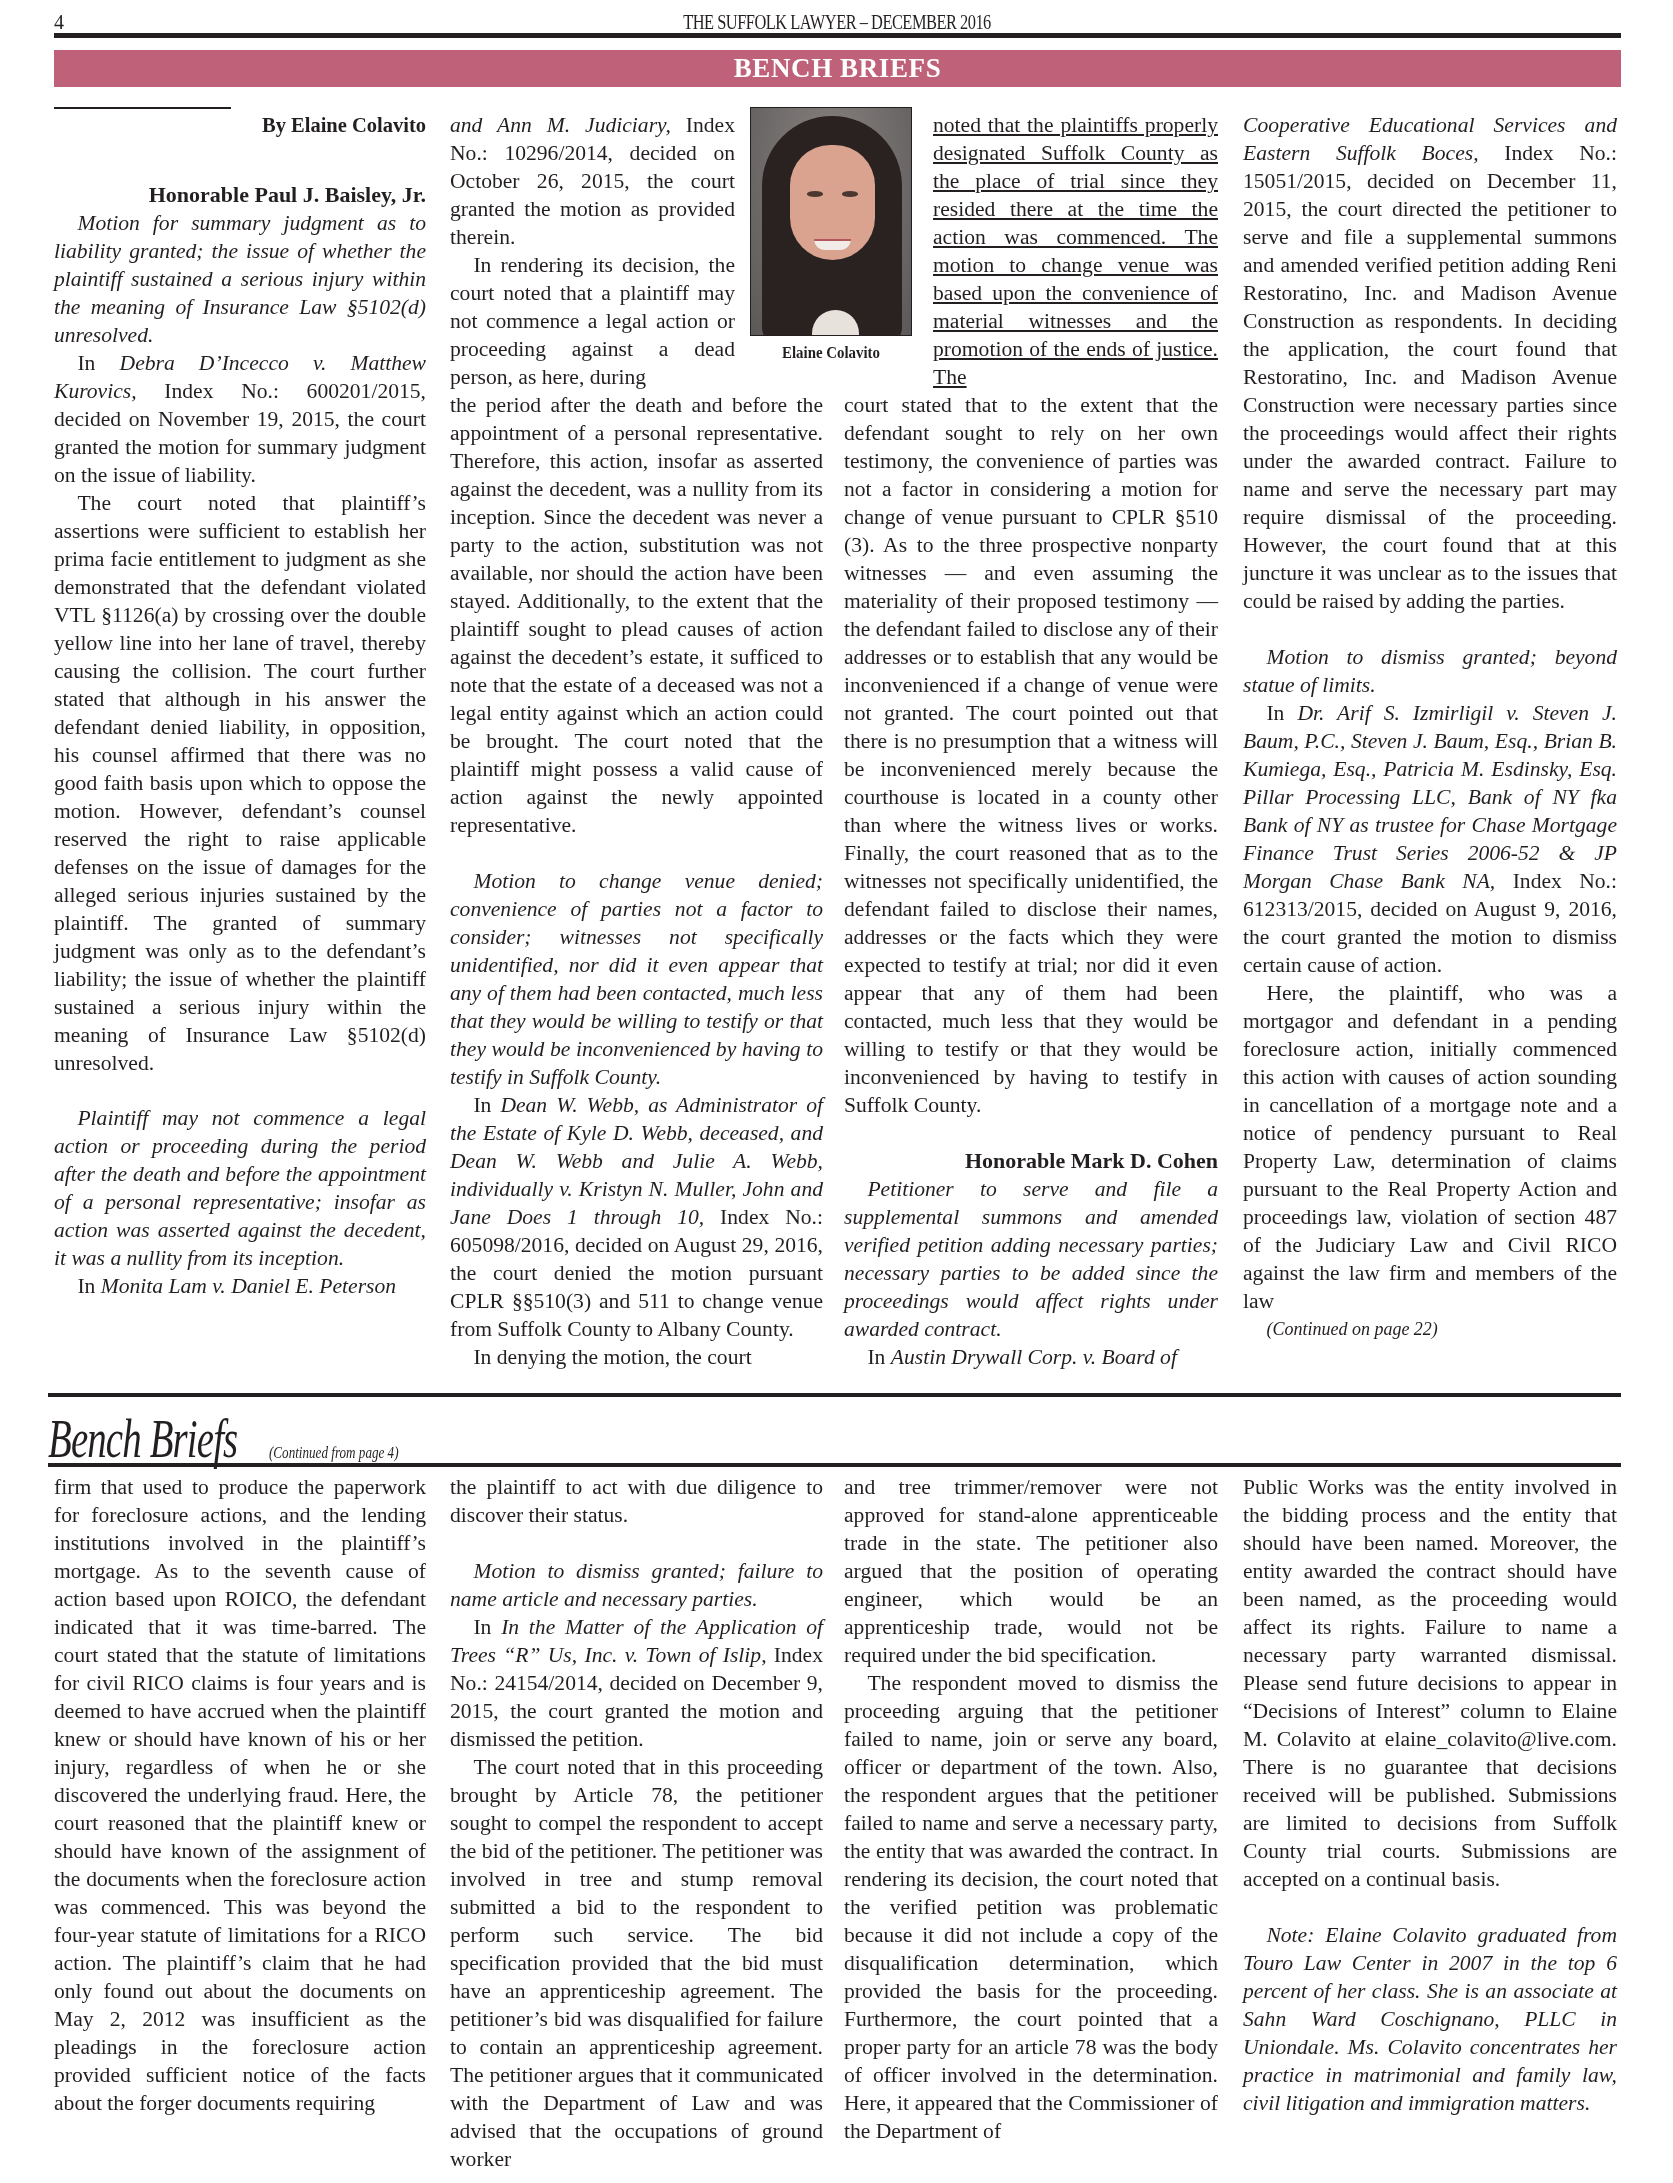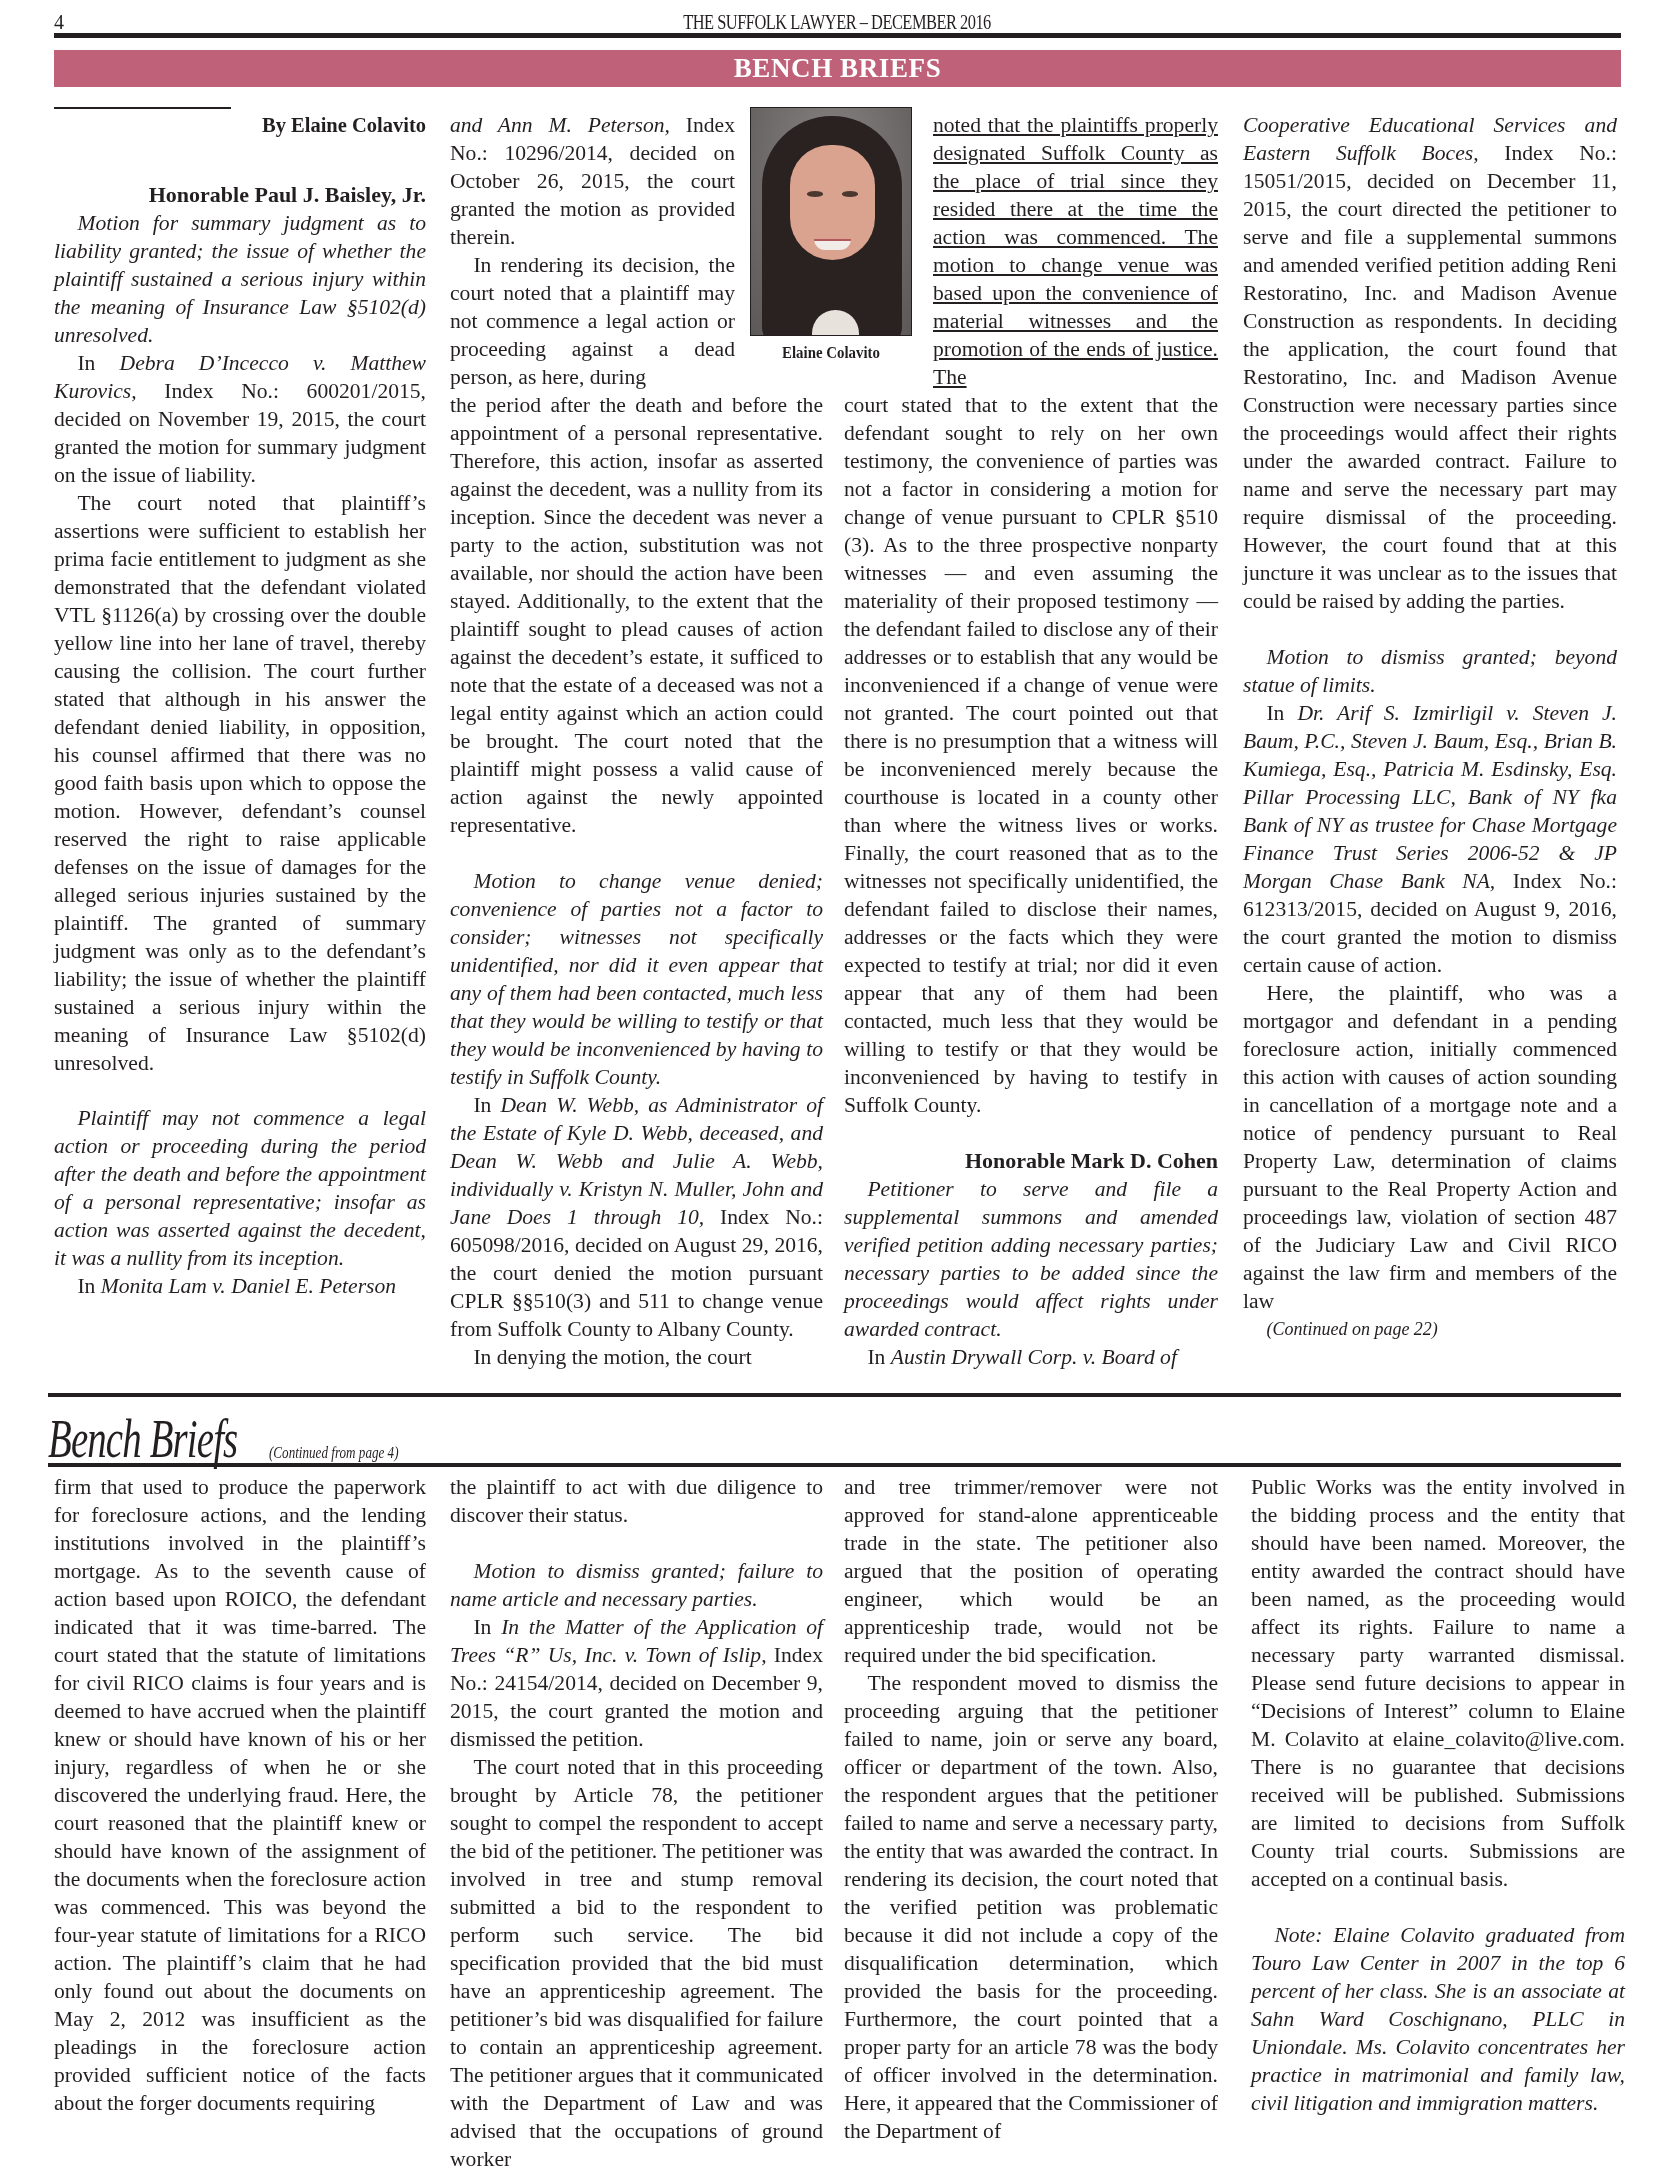--- a/index.html
+++ b/index.html
@@ -67,21 +67,21 @@
     position: absolute; left: 48px; top: 1413px; height: 53px;
     font-family: "Liberation Serif", serif;
   }
   .cont-head .big { font-style: italic; font-size: 54px; line-height: 53px; letter-spacing: -1.2px; display: inline-block; transform: scaleX(0.72); transform-origin: left center; }
   .cont-head .small { font-style: italic; font-size: 16.4px; position: absolute; left: 221px; top: 30px; white-space: nowrap; transform: scaleX(0.8); transform-origin: left center; }
   .rule-mid2 { position: absolute; left: 48px; top: 1463px; width: 1573px; height: 3.5px; background: #231f20; }
 
   .b1 { left: 54px; top: 1473px; width: 372px; }
   .b2 { left: 450px; top: 1473px; width: 373px; }
   .b3 { left: 844px; top: 1473px; width: 374px; }
-  .b4 { left: 1243px; top: 1473px; width: 374px; margin-left: 8px; }
+  .b4 { left: 1243px; top: 1473px; width: 374px; }
   .bcol { font-size: 21.6px; line-height: 28px; }
 </style>
 </head>
 <body>
 
 <div class="runhead">
   <span class="pg">4</span>
   <div class="title">THE SUFFOLK LAWYER – DECEMBER 2016</div>
 </div>
 <div class="rule-top"></div>
@@ -96,21 +96,21 @@
   <p class="it">Motion for summary judgment as to liability granted; the issue of whether the plaintiff sustained a serious injury within the meaning of Insurance Law §5102(d) unresolved.</p>
   <p><span>In </span><span class="it">Debra D’Incecco v. Matthew Kurovics,</span><span> Index No.: 600201/2015, decided on November 19, 2015, the court granted the motion for summary judgment on the issue of liability.</span></p>
   <p>The court noted that plaintiff’s assertions were sufficient to establish her prima facie entitlement to judgment as she demonstrated that the defendant violated VTL §1126(a) by crossing over the double yellow line into her lane of travel, thereby causing the collision. The court further stated that although in his answer the defendant denied liability, in opposition, his counsel affirmed that there was no good faith basis upon which to oppose the motion.  However, defendant’s counsel reserved the right to raise applicable defenses on the issue of damages for the alleged serious injuries sustained by the plaintiff. The granted of summary judgment was only as to the defendant’s liability; the issue of whether the plaintiff sustained a serious injury within the meaning of Insurance Law §5102(d) unresolved.</p>
   <div class="gap"></div>
   <p class="it">Plaintiff may not commence a legal action or proceeding during the period after the death and before the appointment of a personal representative; insofar as action was asserted against the decedent, it was a nullity from its inception.</p>
   <p><span>In </span><span class="it">Monita Lam v. Daniel E. Peterson</span></p>
 </div>
 
 <div class="col c2">
   <div class="float-left">
-    <p class="noind"><span class="it">and Ann M. Peterson,</span><span> Index No.: 10296/2014, decided on October 26, 2015, the court granted the motion as provided therein.</span></p>
+    <p class="noind"><span class="it">and Ann M. Judiciary,</span><span> Index No.: 10296/2014, decided on October 26, 2015, the court granted the motion as provided therein.</span></p>
     <p>In rendering its decision, the court noted that a plaintiff may not commence a legal action or proceeding against a dead person, as here, during</p>
   </div>
   <div style="clear:both"></div>
   <p class="noind">the period after the death and before the appointment of a personal representative. Therefore, this action, insofar as asserted against the decedent, was a nullity from its inception. Since the decedent was never a party to the action, substitution was not available, nor should the action have been stayed. Additionally, to the extent that the plaintiff sought to plead causes of action against the decedent’s estate, it sufficed to note that the estate of a deceased was not a legal entity against which an action could be brought. The court noted that the plaintiff might possess a valid cause of action against the newly appointed representative.</p>
   <div class="gap"></div>
   <p class="it">Motion to change venue denied; convenience of parties not a factor to consider; witnesses not specifically unidentified, nor did it even appear that any of them had been contacted, much less that they would be willing to testify or that they would be inconvenienced by having to testify in Suffolk County.</p>
   <p><span>In </span><span class="it">Dean W. Webb, as Administrator of the Estate of Kyle D. Webb, deceased, and Dean W. Webb and Julie A. Webb, individually v. Kristyn N. Muller, John and Jane Does 1 through 10,</span><span> Index No.: 605098/2016, decided on August 29, 2016, the court denied the motion pursuant CPLR §§510(3) and 511 to change venue from Suffolk County to Albany County.</span></p>
   <p>In denying the motion, the court</p>
 </div>
 

